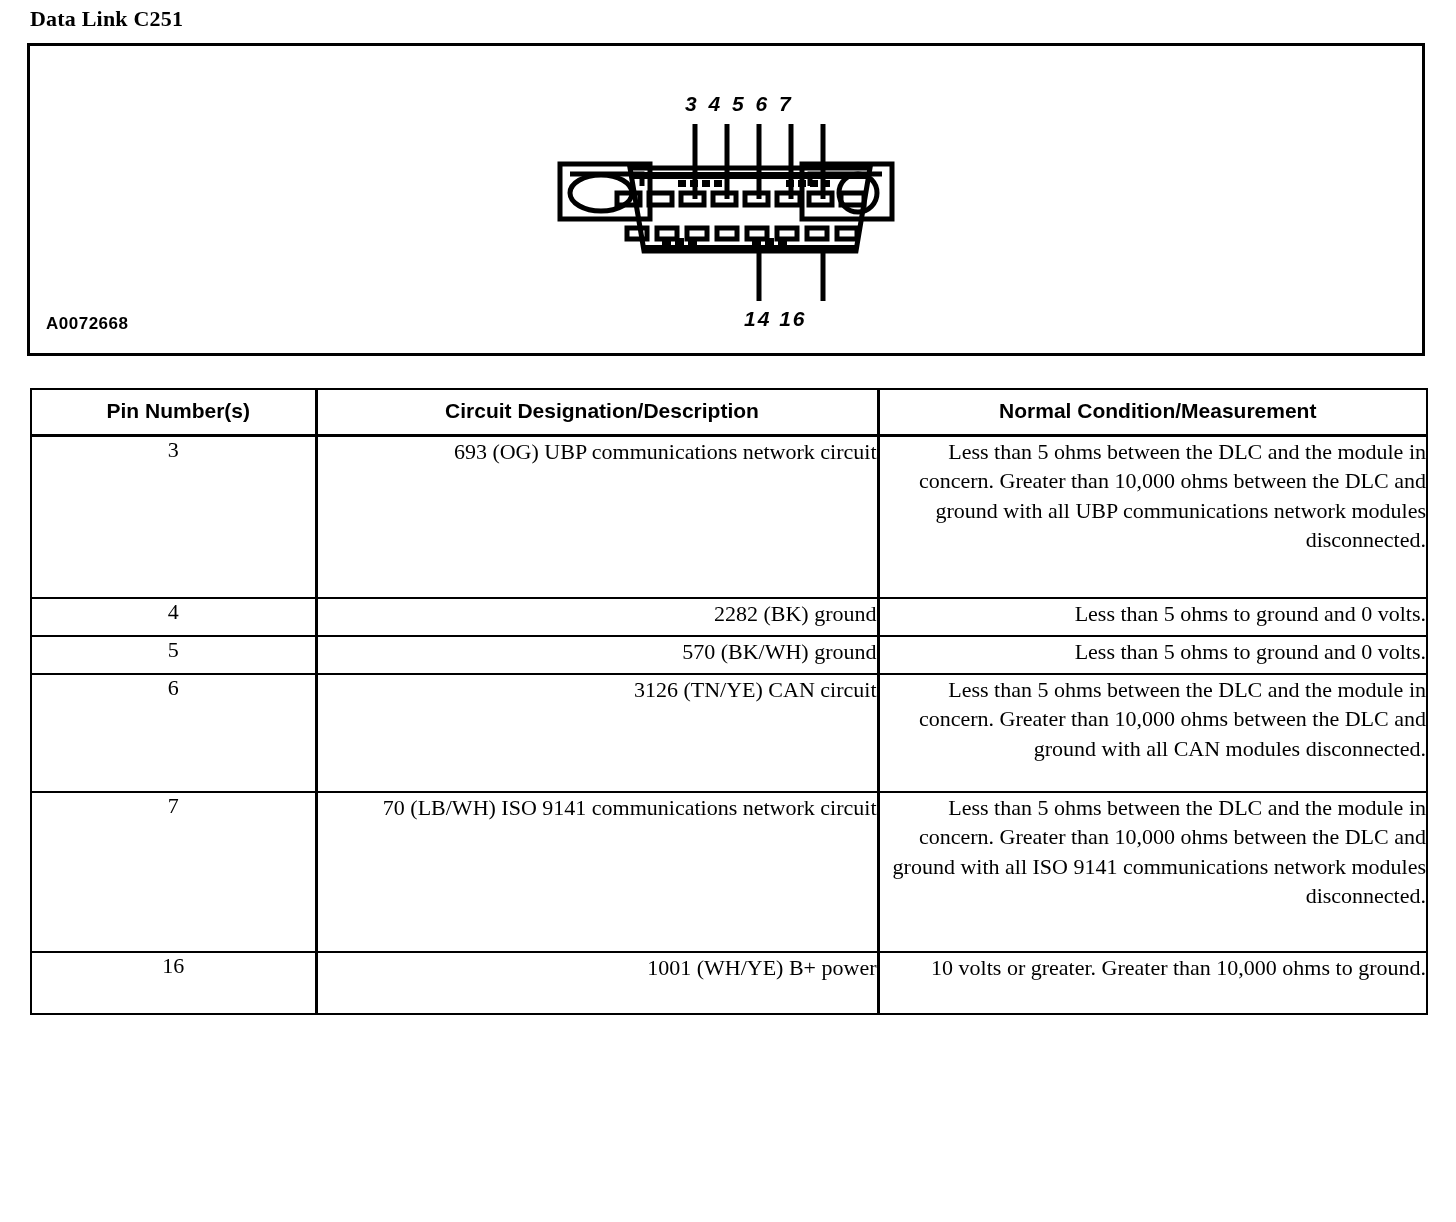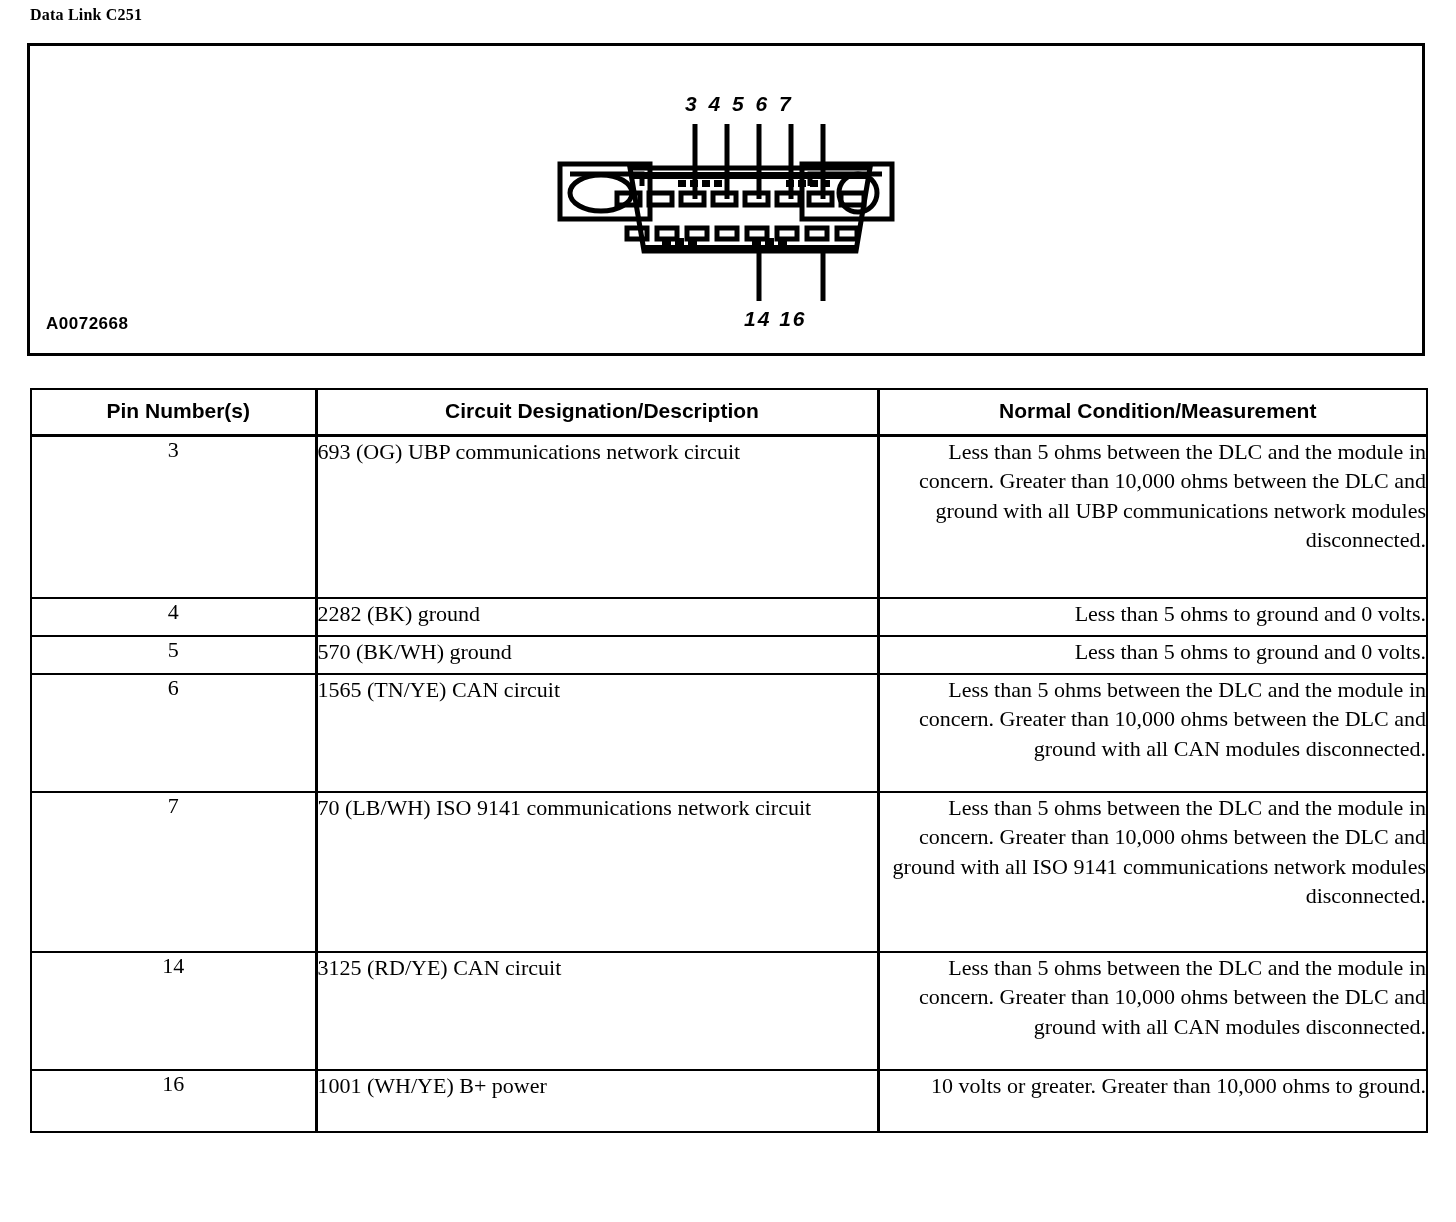--- a/index.html
+++ b/index.html
@@ -16,21 +16,21 @@
     overflow: hidden;
   }
 
   
   #section-title {
     position: absolute;
     left: 30px;
     top: 6px;
     font-family: "Liberation Serif", serif;
     font-weight: bold;
-    font-size: 16px;
+    font-size: 22px;
     letter-spacing: 0.2px;
     white-space: nowrap;
   }
 
   
   #figure-box {
     position: absolute;
     left: 27px;
     top: 43px;
     width: 1398px;
@@ -103,21 +103,21 @@
     padding: 9px 6px 11px 16px;
     white-space: nowrap;
   }
 
   .cell-pin {
     text-align: center;
     font-size: 22px;
     padding: 9px 6px 8px 6px;
   }
   .cell-desc {
-    text-align: left;
+    text-align: right;
     font-size: 22px;
     line-height: 1.33;
     padding: 9px 28px 8px 28px;
   }
   .cell-meas {
     text-align: right;
     font-size: 22px;
     line-height: 1.33;
     padding: 9px 10px 8px 13px;
   }
@@ -262,32 +262,27 @@
       <td class="col-desc cell-desc">2282 (BK) ground</td>
       <td class="col-meas cell-meas">Less than 5 ohms to ground and 0 volts.</td>
     </tr>
     <tr class="row-h-short">
       <td class="col-pin  cell-pin">5</td>
       <td class="col-desc cell-desc">570 (BK/WH) ground</td>
       <td class="col-meas cell-meas">Less than 5 ohms to ground and 0 volts.</td>
     </tr>
     <tr class="row-h-mid">
       <td class="col-pin  cell-pin">6</td>
-      <td class="col-desc cell-desc">1565 (TN/YE) CAN circuit</td>
+      <td class="col-desc cell-desc">3126 (TN/YE) CAN circuit</td>
       <td class="col-meas cell-meas">Less than 5 ohms between the DLC and the module in concern. Greater than 10,000 ohms between the DLC and ground with all CAN modules disconnected.</td>
     </tr>
     <tr class="row-h-xtall">
       <td class="col-pin  cell-pin">7</td>
       <td class="col-desc cell-desc">70 (LB/WH) ISO 9141 communications network circuit</td>
       <td class="col-meas cell-meas">Less than 5 ohms between the DLC and the module in concern. Greater than 10,000 ohms between the DLC and ground with all ISO 9141 communications network modules disconnected.</td>
     </tr>
-    <tr class="row-h-mid">
-      <td class="col-pin  cell-pin">14</td>
-      <td class="col-desc cell-desc">3125 (RD/YE) CAN circuit</td>
-      <td class="col-meas cell-meas">Less than 5 ohms between the DLC and the module in concern. Greater than 10,000 ohms between the DLC and ground with all CAN modules disconnected.</td>
-    </tr>
     <tr class="row-h-last">
       <td class="col-pin  cell-pin">16</td>
       <td class="col-desc cell-desc">1001 (WH/YE) B+ power</td>
       <td class="col-meas cell-meas">10 volts or greater. Greater than 10,000 ohms to ground.</td>
     </tr>
   </tbody>
 </table>
 
 </body></html>

